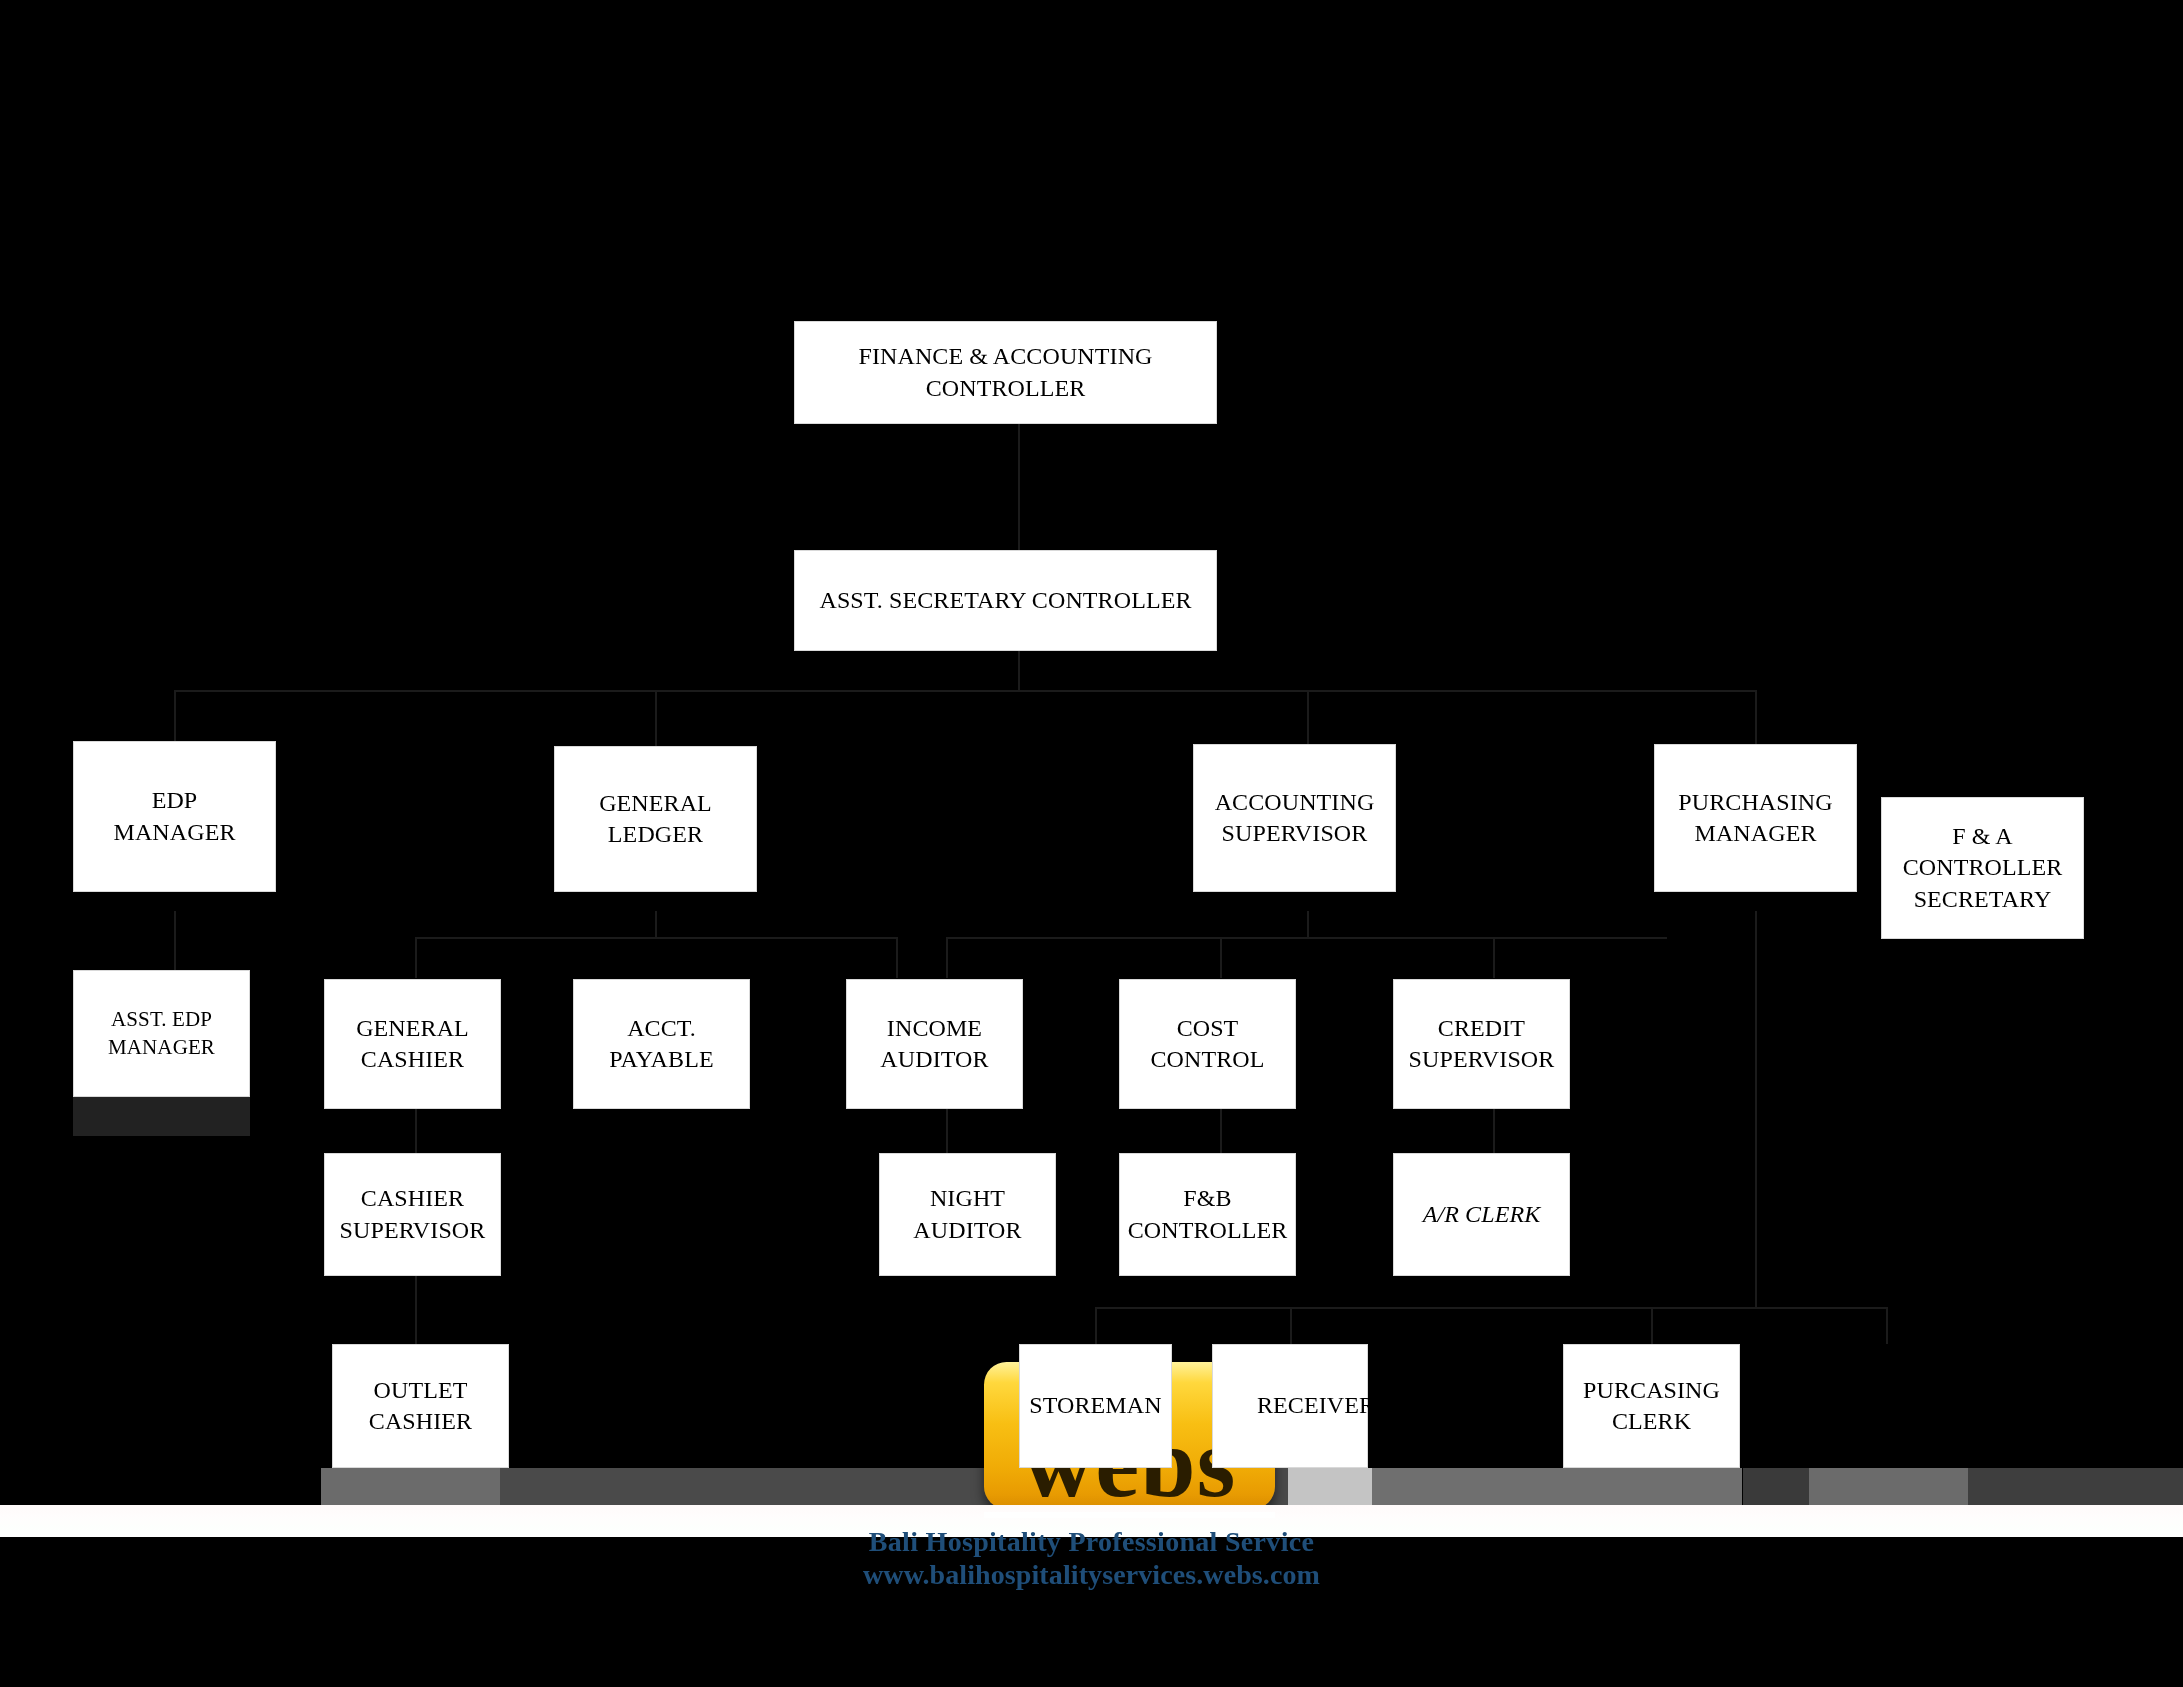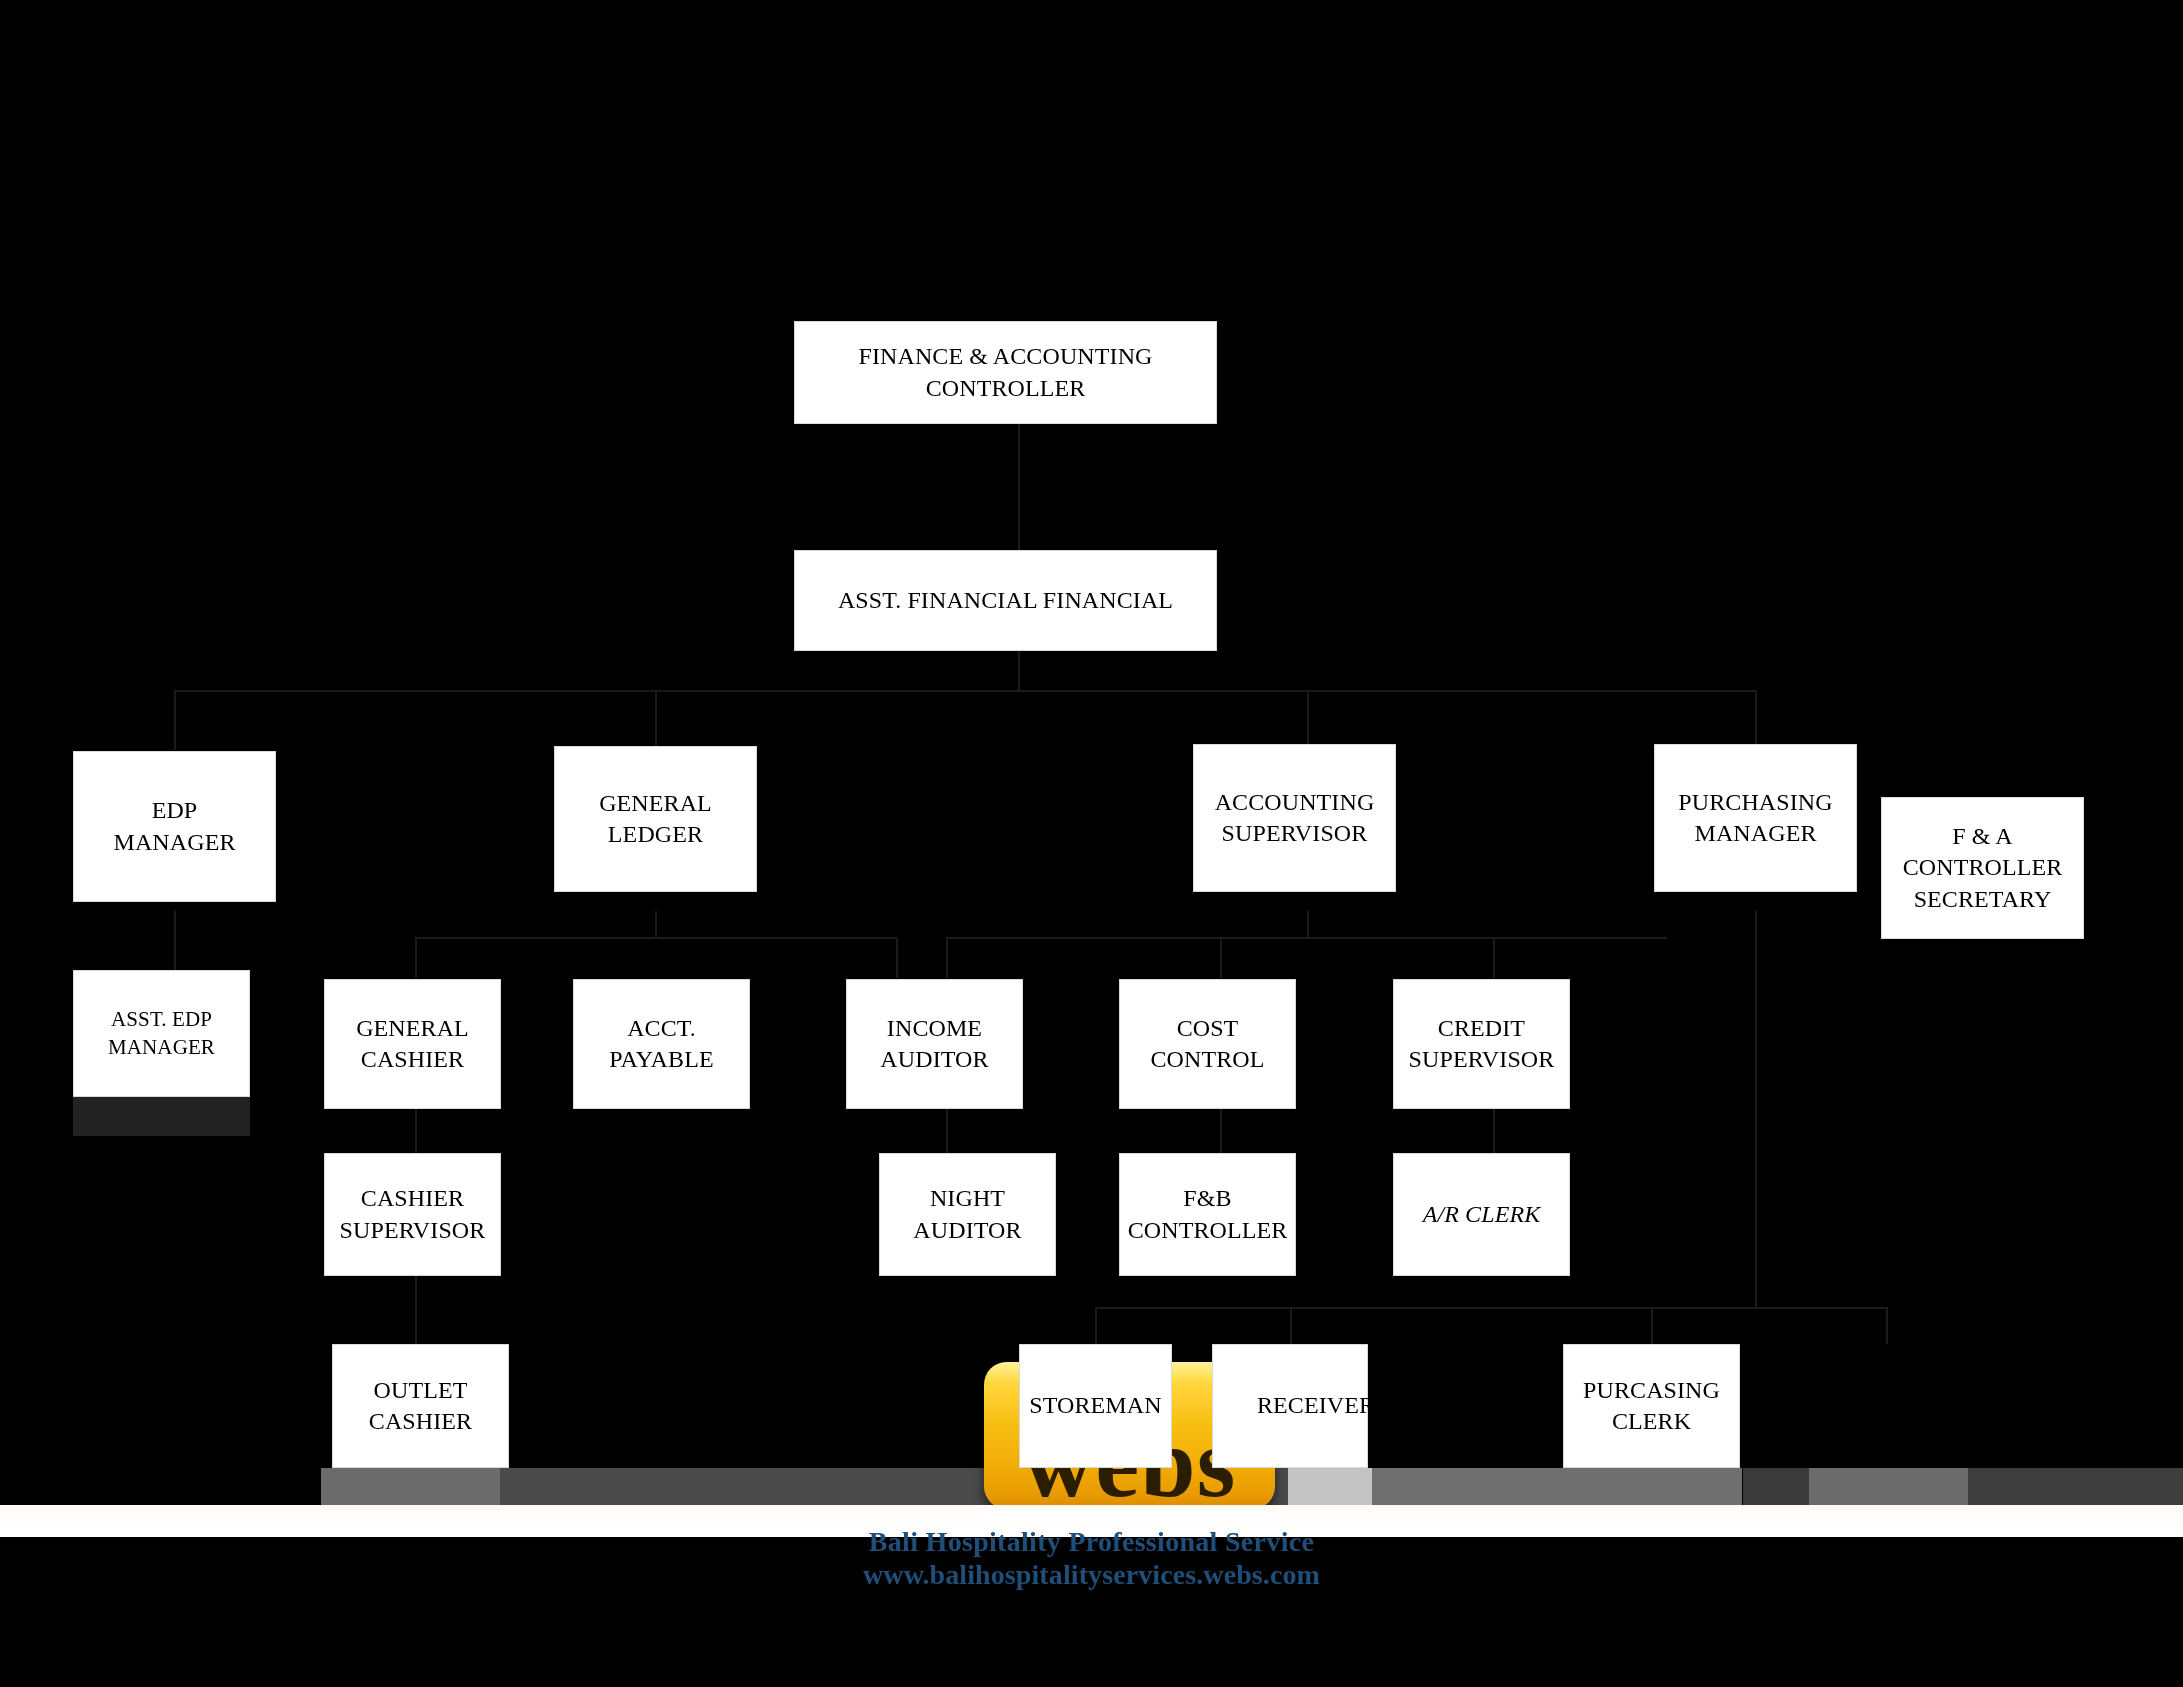--- a/index.html
+++ b/index.html
@@ -170,24 +170,24 @@
   </div>
 
   <div id="white-strip" style="top:1505px; height:32px;"></div>
 
   <div class="node" style="left:794px; top:321px; width:423px; height:103px; font-size:24px;">
     <span class="lbl">FINANCE &amp; ACCOUNTING
 CONTROLLER</span>
   </div>
 
   <div class="node" style="left:794px; top:550px; width:423px; height:101px; font-size:24px;">
-    <span class="lbl">ASST. FINANCIAL FINANCIAL</span>
-  </div>
-
-  <div class="node" style="left:73px; top:741px; width:203px; height:151px; font-size:24px;margin-top:10px;">
+    <span class="lbl">ASST. SECRETARY CONTROLLER</span>
+  </div>
+
+  <div class="node" style="left:73px; top:741px; width:203px; height:151px; font-size:24px;">
     <span class="lbl">EDP
 MANAGER</span>
   </div>
 
   <div class="node" style="left:554px; top:746px; width:203px; height:146px; font-size:24px;">
     <span class="lbl">GENERAL
 LEDGER</span>
   </div>
 
   <div class="node" style="left:1193px; top:744px; width:203px; height:148px; font-size:24px;">

